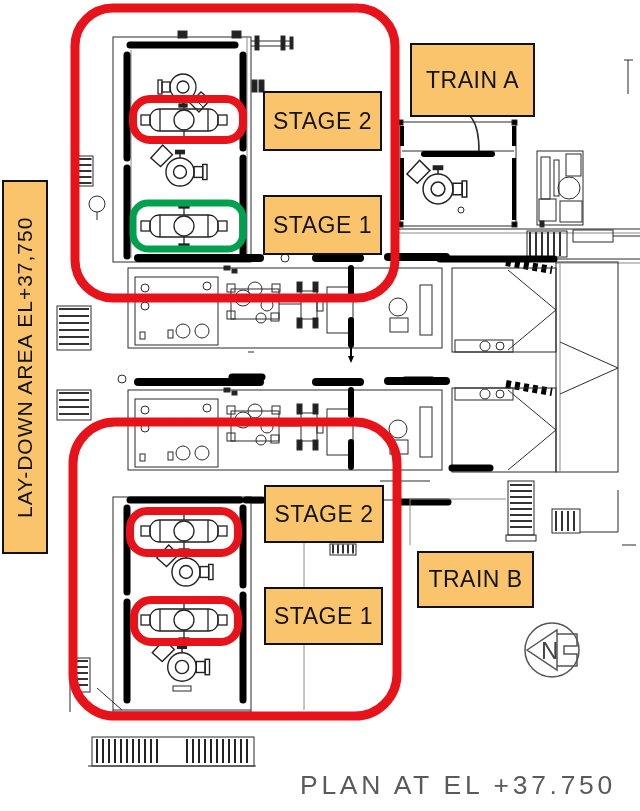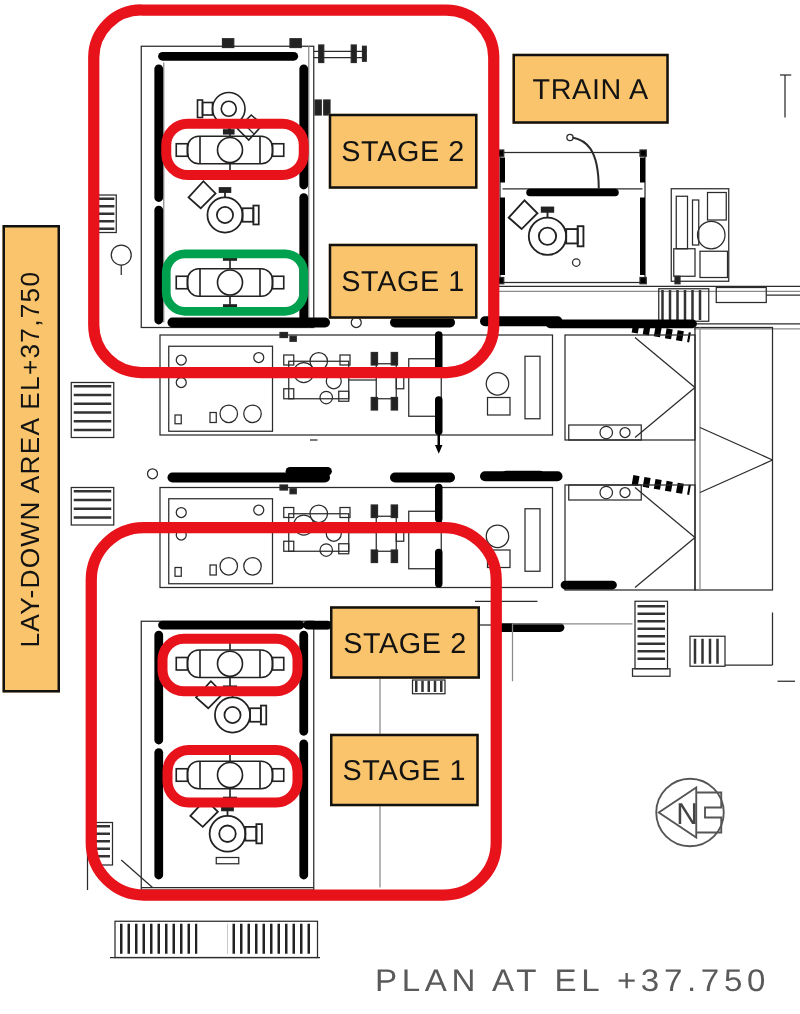--- a/index.html
+++ b/index.html
@@ -298,22 +298,23 @@
     <rect x="134" y="600" width="104" height="42" rx="17" stroke-width="8" stroke="#E8121B"></rect>
   </g>
 </svg>
 
 <div class="tag vert" style="left:2px;top:180px;width:46px;height:374px;">LAY-DOWN AREA EL+37,750</div>
 
 <div class="tag" style="left:263px;top:91px;width:119px;height:60px;">STAGE 2</div>
 
 <div class="tag" style="left:263px;top:195px;width:119px;height:60px;">STAGE 1</div>
 
-<div class="tag" style="left:410px;top:43px;width:125px;height:56px;">TRAIN A</div>
+<div class="tag" style="left:410px;top:43px;width:125px;height:74px;">TRAIN A</div>
 
 <div class="tag" style="left:264px;top:485px;width:120px;height:58px;">STAGE 2</div>
 
 <div class="tag" style="left:264px;top:587px;width:119px;height:58px;">STAGE 1</div>
 
+<div class="tag" style="left:417px;top:551px;width:117px;height:57px;">TRAIN B</div>
 
 <div class="plan-title" style="left:300px;top:771px;">PLAN AT EL +37.750</div>
 
 </div>
 
 </body></html>

